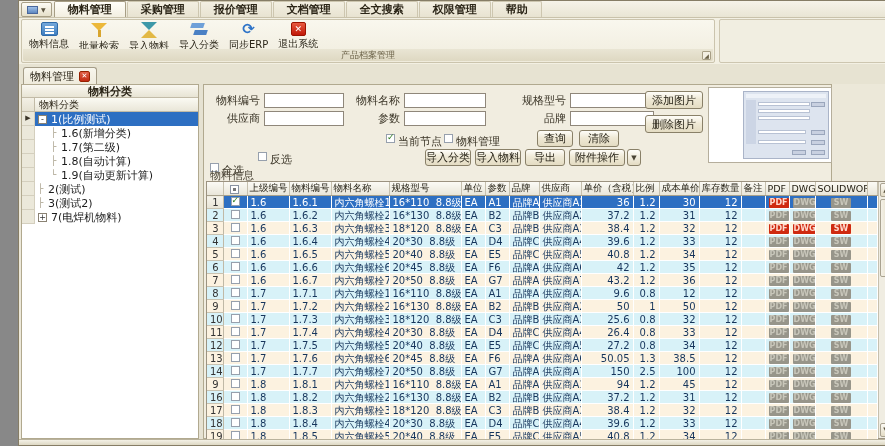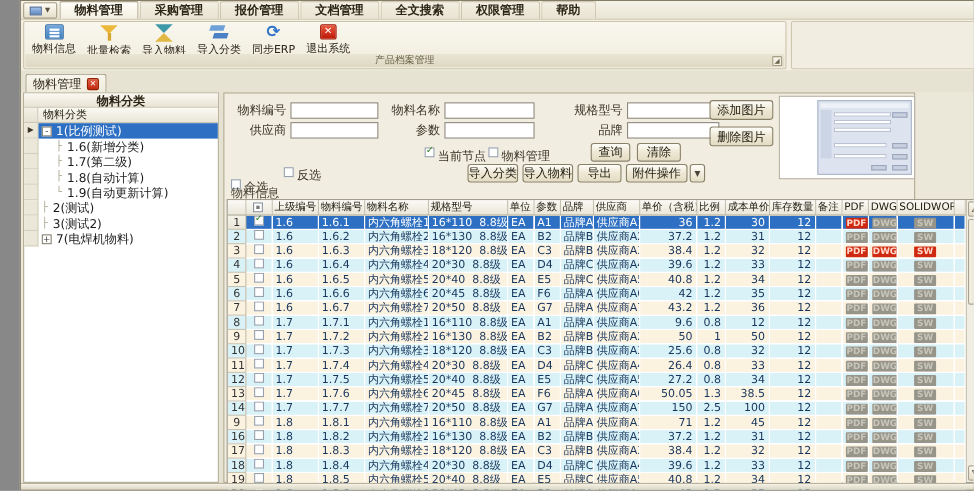--- a/index.html
+++ b/index.html
@@ -663,21 +663,21 @@
                 <td class="c-num">9</td>
                 <td class="ctr"><span class="xcb"></span></td>
                 <td>1.8</td>
                 <td>1.8.1</td>
                 <td>内六角螺栓1</td>
                 <td>16*110  8.8级</td>
                 <td>EA</td>
                 <td>A1</td>
                 <td class="rgt">品牌A</td>
                 <td>供应商A1</td>
-                <td class="rgt">71</td>
+                <td class="rgt">94</td>
                 <td class="rgt">1.2</td>
                 <td class="rgt">45</td>
                 <td class="rgt">12</td>
                 <td></td>
                 <td class="ctr"><span class="badge gray">PDF</span></td>
                 <td class="ctr"><span class="badge gray">DWG</span></td>
                 <td class="ctr"><span class="badge gray">SW</span></td>
                 <td></td>
               </tr>
               <tr>

